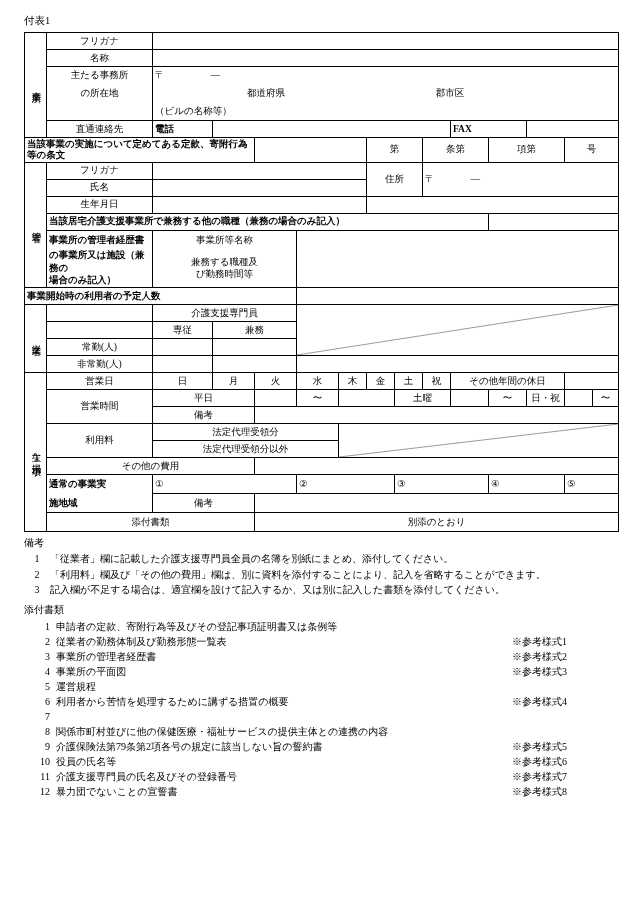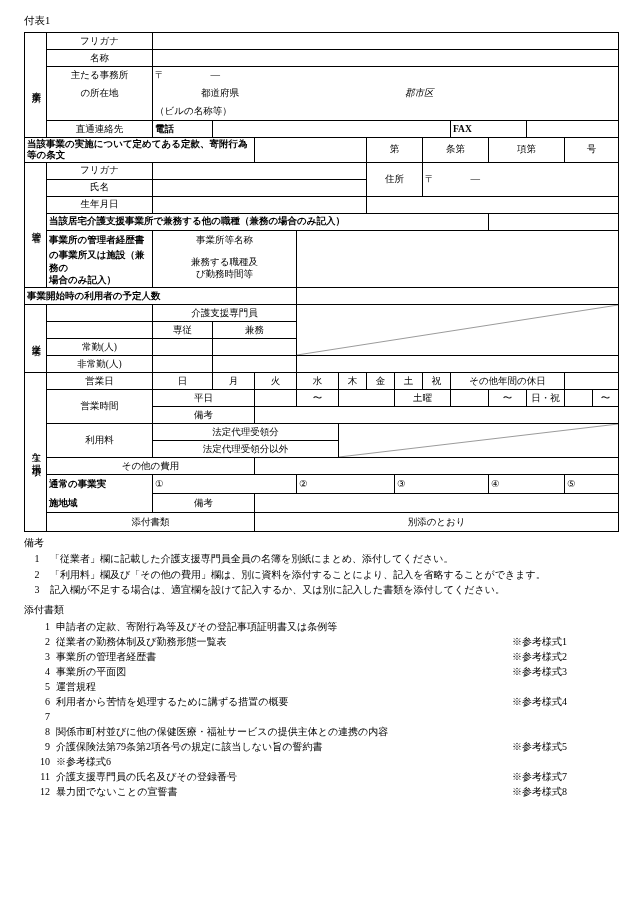--- a/index.html
+++ b/index.html
@@ -74,21 +74,21 @@
     display: flex;
     align-items: center;
     gap: 3px;
     font-size: 9.5px;
   }
   .addr-line2 {
     display: flex;
     align-items: center;
   }
   .addr-line2 .a { width: 130px; }
-  .addr-line2 .b { width: 90px; text-align: left; font-style: italic; }
+  .addr-line2 .b { width: 90px; text-align: center; }
   .diag {
     position: relative;
   }
   .diag svg {
     position: absolute;
     left: 0; top: 0;
     width: 100%;
     height: 100%;
     pointer-events: none;
   }
@@ -180,21 +180,21 @@
           <span>〒</span>
           <span style="display:inline-block;width:40px"></span>
           <span>—</span>
         </div>
       </td>
     </tr>
     <tr>
       <td class="lbl nb-top nb-bottom" colspan="2" style="height:18px">の所在地</td>
       <td class="nb-top nb-bottom" colspan="13">
         <div class="addr-line2">
-          <span class="a" style="text-align:center">都道府県</span>
+          <span class="a" style="text-align:right">都道府県</span>
           <span style="display:inline-block;width:120px"></span>
           <span class="b">郡市区</span>
         </div>
       </td>
     </tr>
     <tr>
       <td class="lbl nb-top" colspan="2" style="height:18px"></td>
       <td class="nb-top" colspan="13">
         <span style="">（ビルの名称等）</span>
       </td>
@@ -435,20 +435,21 @@
       <div class="attach-txt">関係市町村並びに他の保健医療・福祉サービスの提供主体との連携の内容</div>
       <div class="attach-ref"></div>
     </div>
     <div class="attach-row">
       <div class="attach-num">9</div>
       <div class="attach-txt">介護保険法第79条第2項各号の規定に該当しない旨の誓約書</div>
       <div class="attach-ref">※参考様式5</div>
     </div>
     <div class="attach-row">
       <div class="attach-num">10</div>
+      <div class="attach-txt">役員の氏名等</div>
       <div class="attach-ref">※参考様式6</div>
     </div>
     <div class="attach-row">
       <div class="attach-num">11</div>
       <div class="attach-txt">介護支援専門員の氏名及びその登録番号</div>
       <div class="attach-ref">※参考様式7</div>
     </div>
     <div class="attach-row">
       <div class="attach-num">12</div>
       <div class="attach-txt">暴力団でないことの宣誓書</div>

